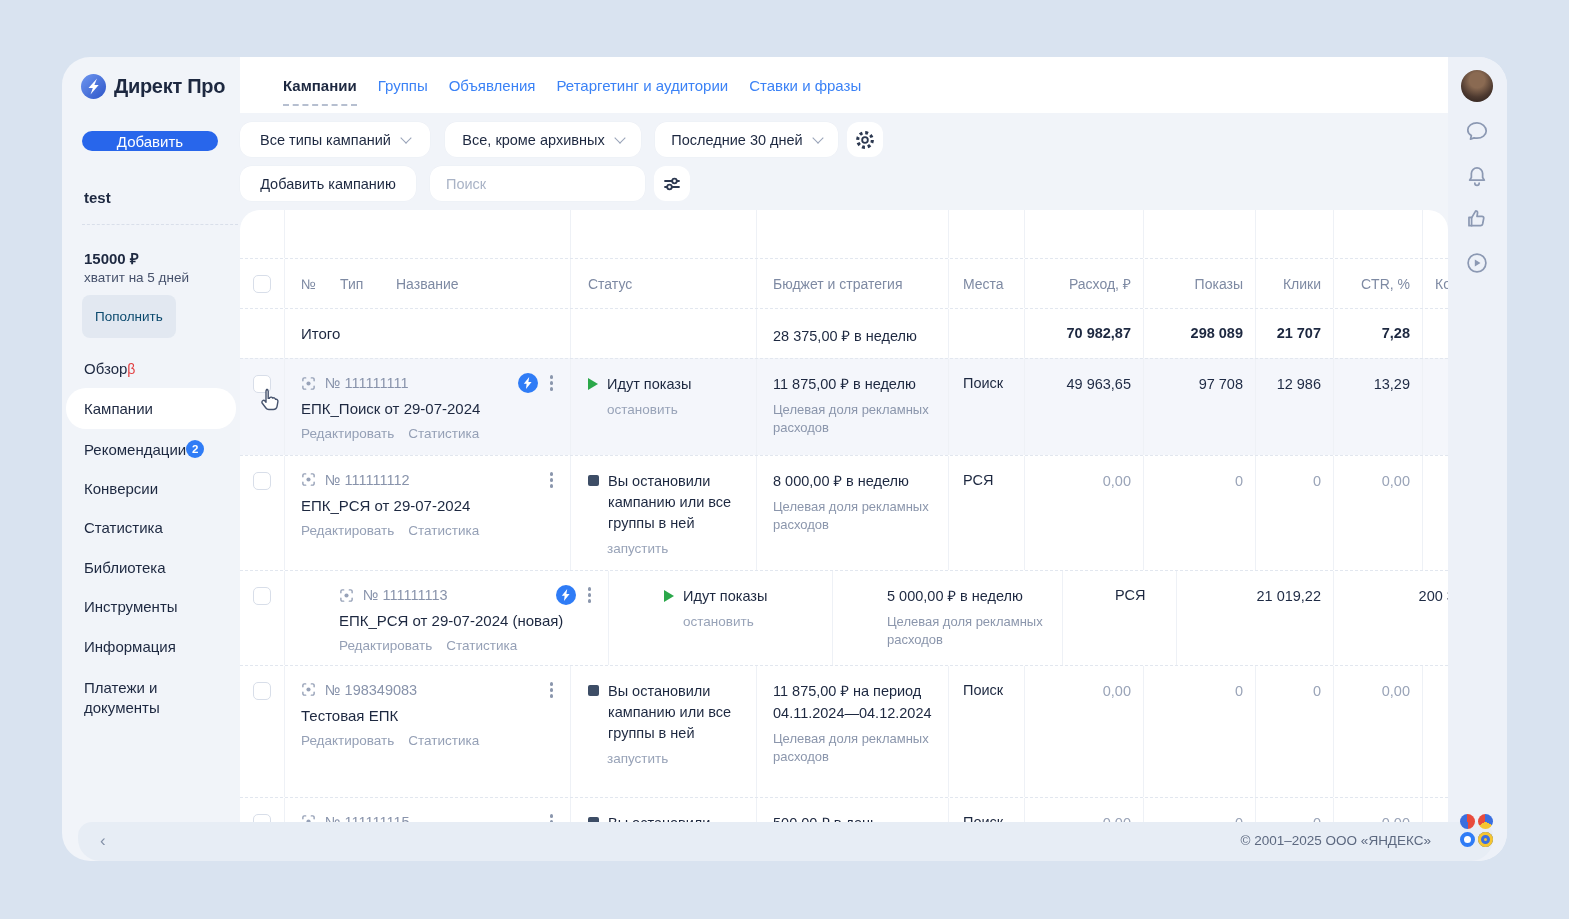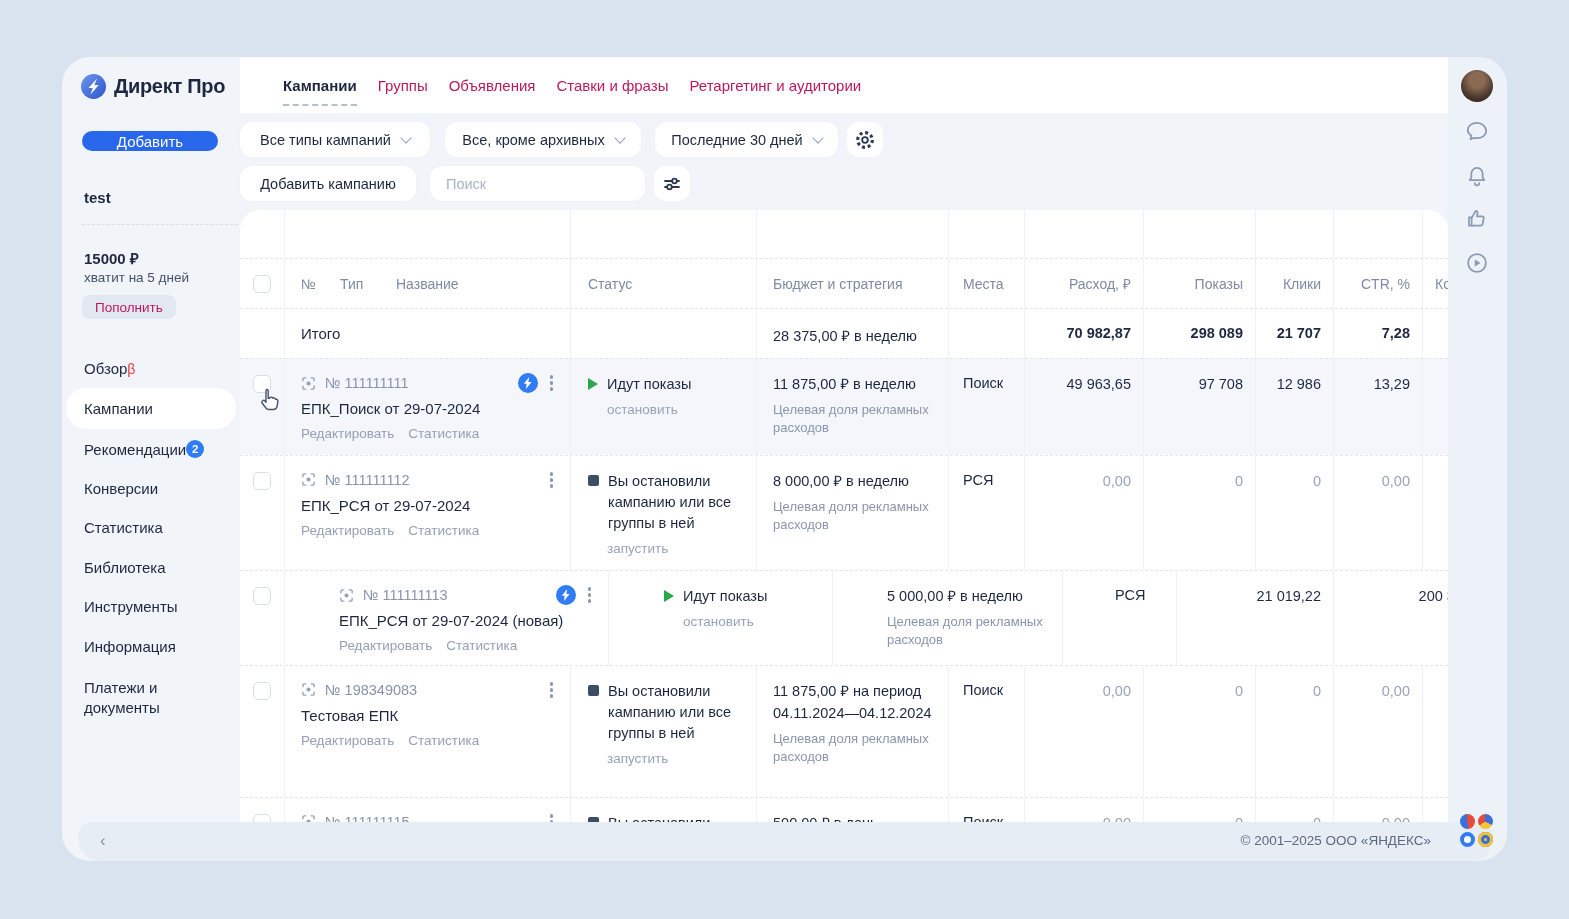--- a/index.html
+++ b/index.html
@@ -2,21 +2,21 @@
 <html><head>
 <meta charset="utf-8">
 <style>
   * { margin:0; padding:0; box-sizing:border-box; }
   body { font-family:"Liberation Sans", sans-serif; background:#d9e3f0; }
   .screen { position:relative; width:1569px; height:919px; background:#d9e3f0; overflow:hidden; color:#1d2840; }
   .card { position:absolute; left:62px; top:57px; width:1445px; height:804px; background:#f1f4f9; border-radius:28px; overflow:hidden; }
 
   
   .tabs { position:absolute; left:178px; top:0; width:1208px; height:56px; background:#fff; display:flex; align-items:center; padding-left:43px; gap:21px; z-index:2; }
-  .tab { position:relative; font-size:15px; font-weight:500; color:#be185d; height:100%; display:flex; align-items:center; cursor:default; }
+  .tab { position:relative; font-size:15px; font-weight:500; color:#3b82f6; height:100%; display:flex; align-items:center; cursor:default; }
   .tab.active { color:#1d2840; font-weight:700; }
   .tab.active::after { content:""; position:absolute; left:0; right:0; bottom:7px; border-bottom:2px dashed #b6bfd0; }
 
   
   .pill { position:absolute; height:35px; background:#fff; border-radius:12px; display:flex; align-items:center; justify-content:center; font-size:14.5px; font-weight:500; color:#1d2840; box-shadow:0 0 0 0.5px #eceff5; }
   .chev { width:8px; height:8px; border-right:1.8px solid #98a3b8; border-bottom:1.8px solid #98a3b8; transform:rotate(45deg); margin-left:11px; margin-top:-4px; }
   .iconbtn { position:absolute; width:36px; height:35px; background:#fff; border-radius:12px; display:flex; align-items:center; justify-content:center; }
   .search { justify-content:flex-start; padding-left:16px; font-weight:400; }
   .search .ph { color:#a9b3c6; }
 
@@ -70,21 +70,21 @@
 
   
   .sb { position:absolute; left:0; top:0; width:178px; height:100%; z-index:3; }
   .logo { position:absolute; left:18px; top:16px; display:flex; align-items:center; gap:7px; }
   .logo-text { font-size:20px; font-weight:700; letter-spacing:-0.3px; }
   .addbtn { position:absolute; left:20px; top:74px; width:136px; height:20px; background:#2866eb; color:#fff; border:none; border-radius:14px; font-size:15px; font-weight:500; font-family:inherit; }
   .acct { position:absolute; left:22px; top:132px; font-size:15px; font-weight:700; }
   .sb-div { position:absolute; left:20px; top:167px; width:156px; border-top:1px dashed #d9dfea; }
   .bal { position:absolute; left:22px; top:191px; font-size:15px; font-weight:700; }
   .bal-hint { position:absolute; left:22px; top:213px; font-size:13.5px; color:#46516b; }
-  .topup { position:absolute; left:20px; top:238px; height:24px; padding:0 13px; background:#e2e8f1; border:none; border-radius:8px; font-size:13.5px; font-family:inherit; color:#be185d; font-weight:500; }
+  .topup { position:absolute; left:20px; top:238px; height:43px; padding:0 13px; background:#e2e8f1; border:none; border-radius:8px; font-size:13.5px; font-family:inherit; color:#0c4a6e; font-weight:500; }
   .sb-item { position:absolute; left:22px; font-size:15px; font-weight:500; color:#1d2840; display:flex; align-items:center; gap:0; }
   .sb-pill { position:absolute; left:4px; top:331px; width:170px; height:41px; background:#fff; border-radius:20px; }
   .beta { color:#e23d3f; font-size:14px; }
   .badge2 { width:18px; height:18px; border-radius:50%; background:#2f7cf6; color:#fff; font-size:11.5px; display:flex; align-items:center; justify-content:center; font-weight:700; }
   .two-line { width:120px; line-height:1.35; }
 
   
   .rail { position:absolute; right:0; top:0; width:59px; height:100%; background:#edf1f8; border-radius:0 28px 28px 0; z-index:5; }
   .avatar { position:absolute; left:13px; top:13px; width:32px; height:32px; border-radius:50%; background:radial-gradient(circle at 50% 32%, #8a6a52 0 28%, #4e3a30 62%, #241a18 100%); }
   .rail-ic { position:absolute; left:16px; }
@@ -106,22 +106,22 @@
 </head>
 <body>
 
 <div class="screen">
 <div class="card">
 
   <div class="tabs">
     <div class="tab active">Кампании</div>
     <div class="tab">Группы</div>
     <div class="tab">Объявления</div>
+    <div class="tab">Ретаргетинг и аудитории</div>
     <div class="tab">Ставки и фразы</div>
-    <div class="tab">Ретаргетинг и аудитории</div>
   </div>
 
   <div class="pill" style="left:178px; top:65px; width:190px;">
     <span>Все типы кампаний</span>
     <span class="chev"></span>
   </div>
   <div class="pill" style="left:383px; top:65px; width:196px;">
     <span>Все, кроме архивных</span>
     <span class="chev"></span>
   </div>

